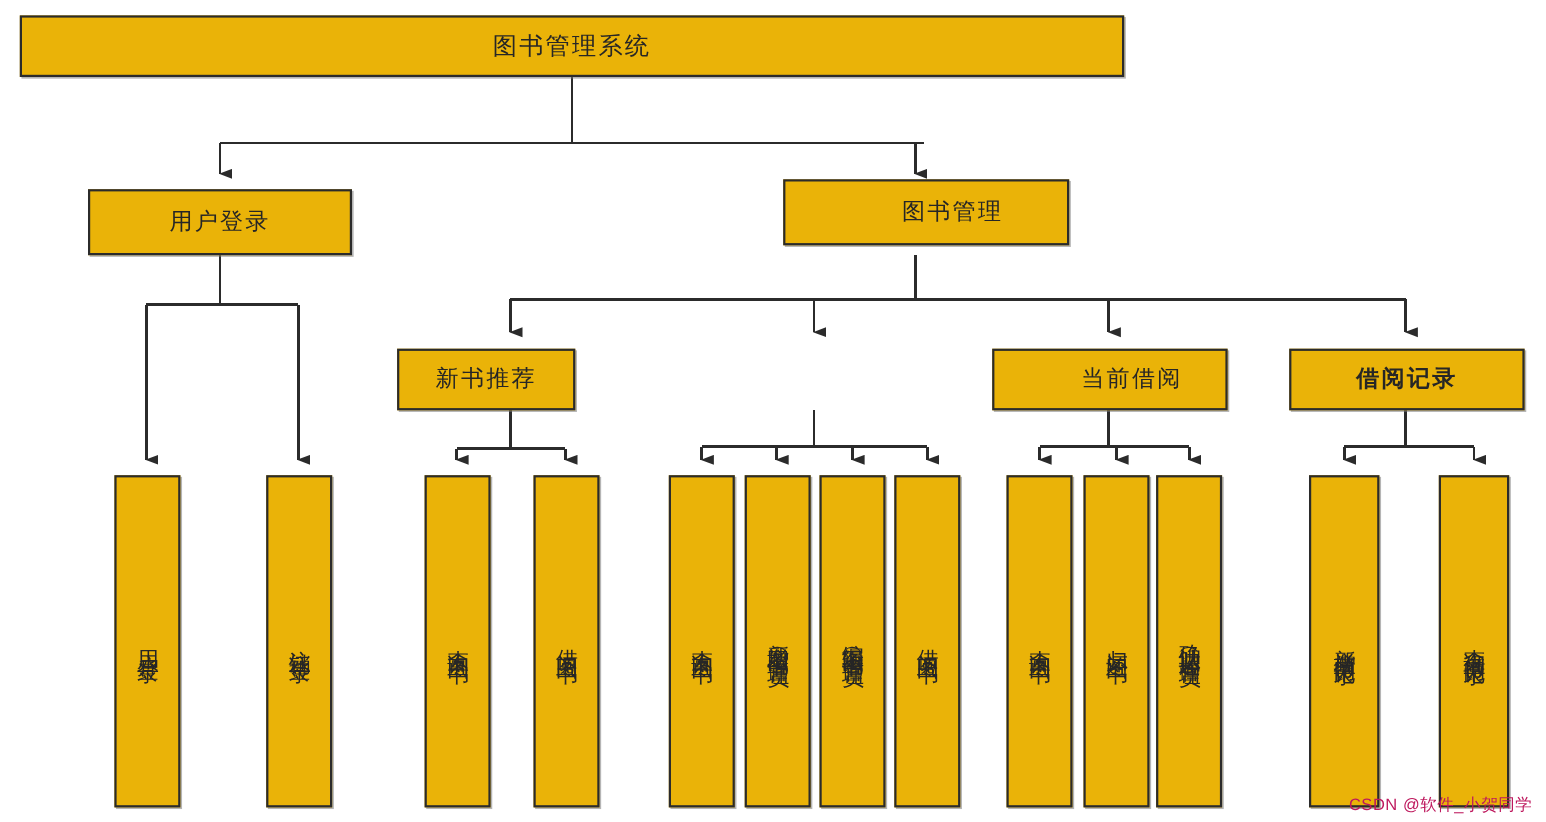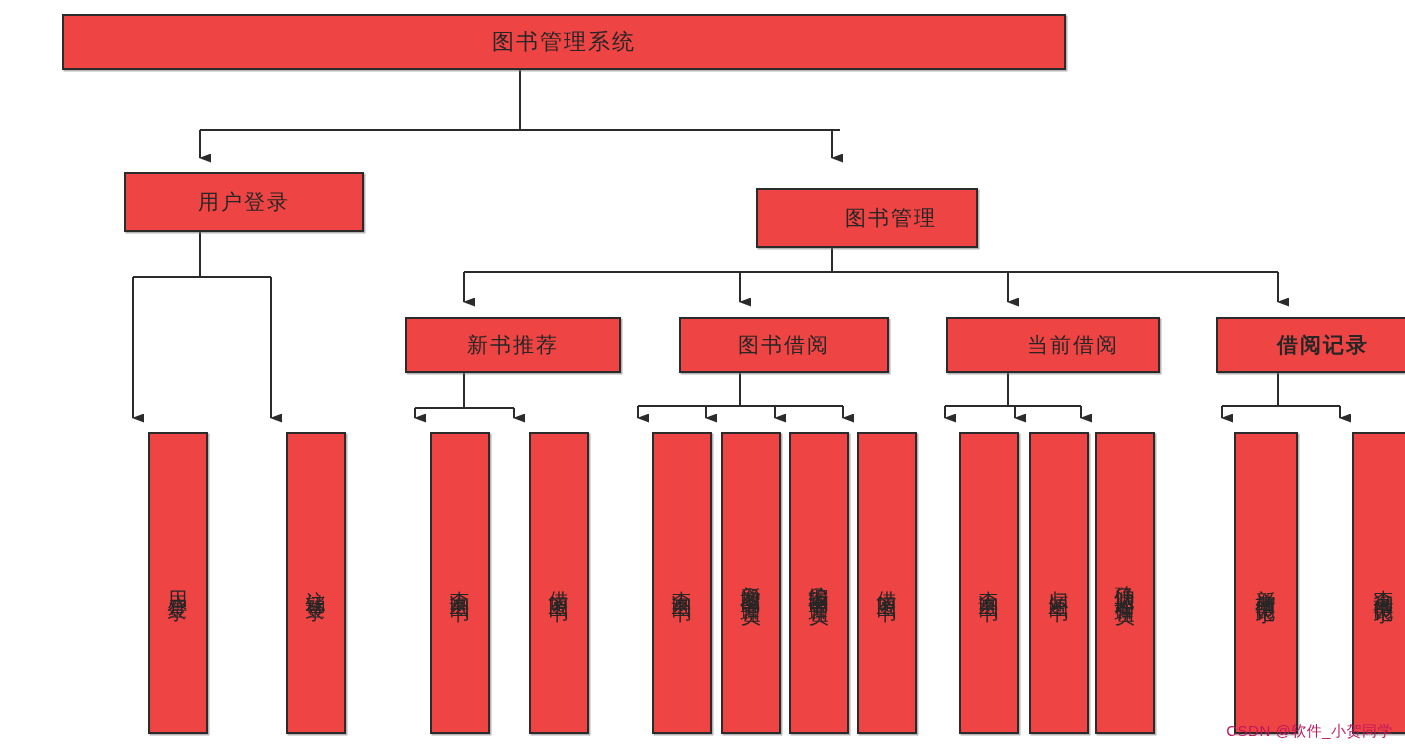--- a/index.html
+++ b/index.html
@@ -18,28 +18,27 @@
   svg.links{
     position:absolute;
     left:0; top:0;
     width:1405px;
     height:747px;
     pointer-events:none;
   }
   .node{
     position:absolute;
     box-sizing:border-box;
-    background:#ef4444;
+    background:#eab308;
     border:2px solid #2b2b2b;
     box-shadow:1.5px 1.5px 0 rgba(120,120,120,0.55);
     display:flex;
     align-items:center;
     justify-content:center;
     z-index:2;
-    margin-left:44px;
   }
   .node .lbl{
     font-size:21px;
     line-height:1.18;
     color:#262626;
     letter-spacing:1px;
     white-space:nowrap;
     text-align:center;
   }
   
@@ -134,31 +133,28 @@
   </svg>
 
   <div class="node root" style="left:18px;top:14px;width:1004px;height:56px;">
     <span class="lbl">图书管理系统</span>
   </div>
 
   <div class="node l1" style="left:80px;top:172px;width:240px;height:60px;">
     <span class="lbl">用户登录</span>
   </div>
 
-  <div class="node l1" style="left:712px;top:188px;width:222px;height:60px;padding-left:48px;">
+  <div class="node l1" style="left:712px;top:163px;width:260px;height:60px;padding-left:48px;">
     <span class="lbl">图书管理</span>
   </div>
 
-  <div class="node l2" style="left:361px;top:317px;width:216px;height:56px;">
+  <div class="node l2" style="left:361px;top:317px;width:162px;height:56px;">
     <span class="lbl">新书推荐</span>
   </div>
 
-  <div class="node l2" style="left:635px;top:317px;width:210px;height:56px;">
-    <span class="lbl">图书借阅</span>
-  </div>
 
   <div class="node l2" style="left:902px;top:317px;width:214px;height:56px;padding-left:40px;">
     <span class="lbl">当前借阅</span>
   </div>
 
   <div class="node l2" style="left:1172px;top:317px;width:214px;height:56px;font-weight:bold;">
     <span class="lbl">借阅记录</span>
   </div>
 
   <div class="node vert" style="left:104px;top:432px;width:60px;height:302px;">

